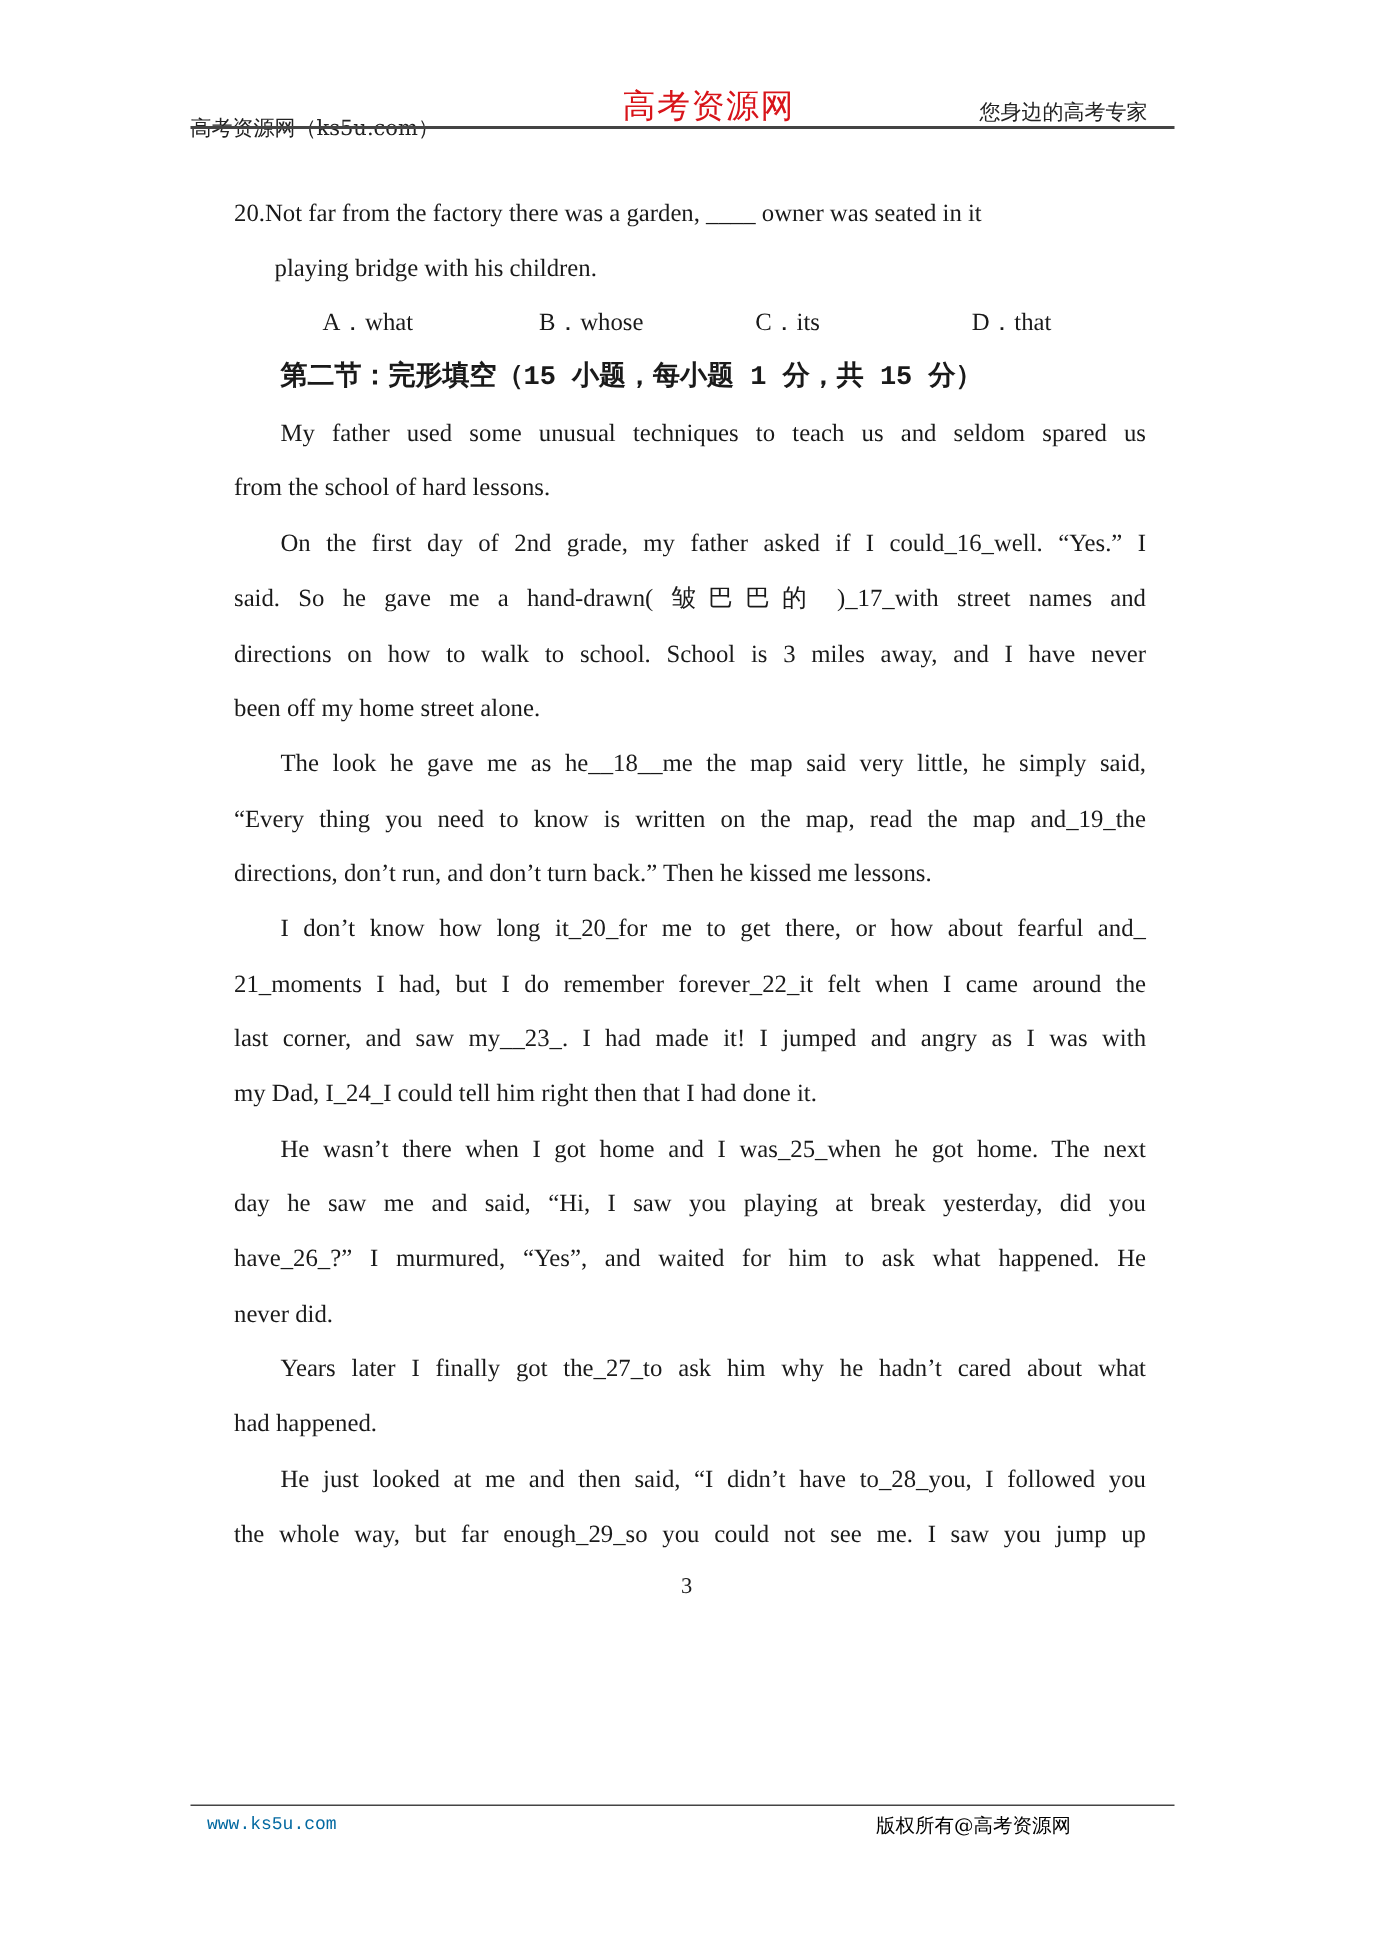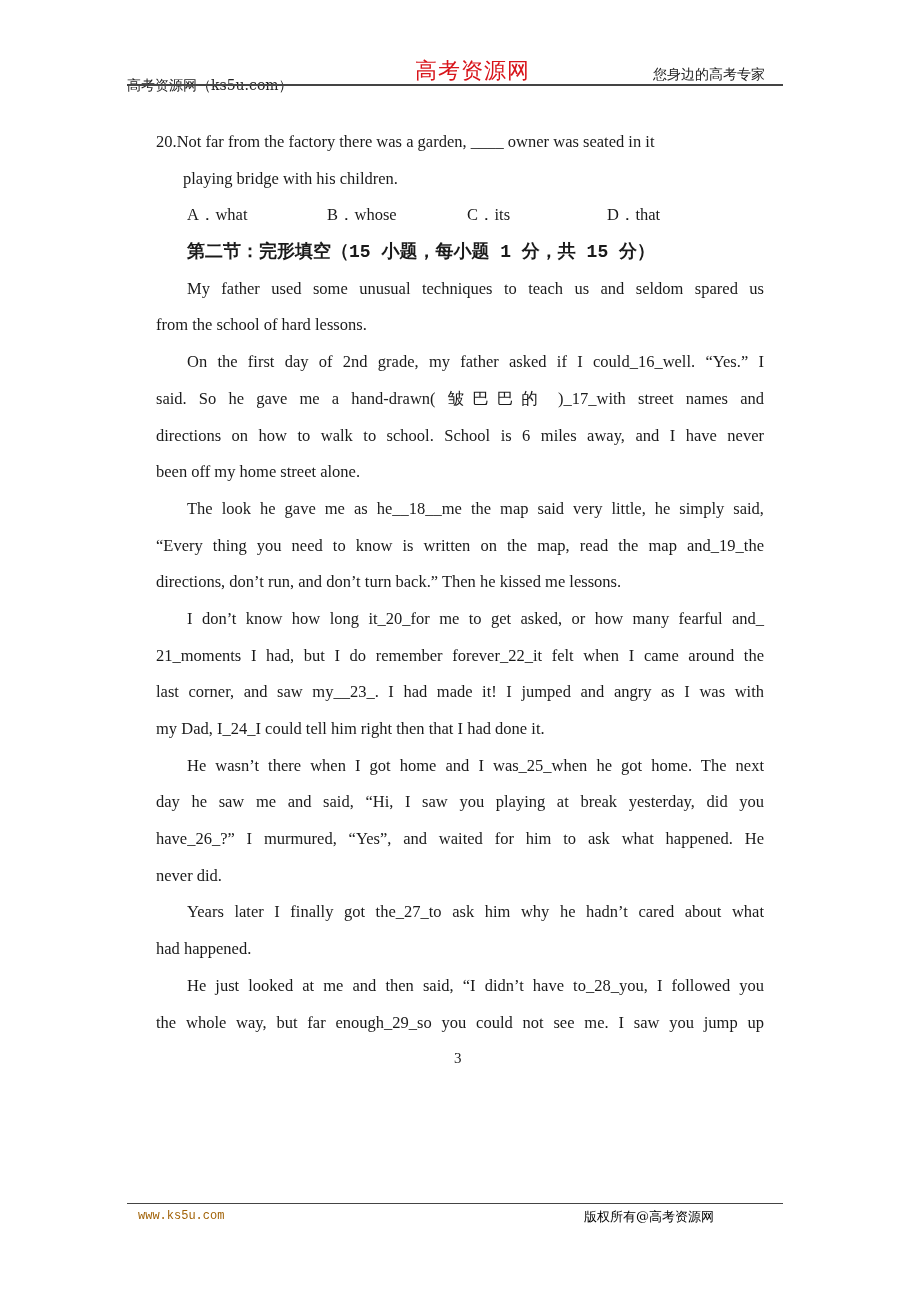--- a/index.html
+++ b/index.html
@@ -8,25 +8,25 @@
   .hdr-left { position:absolute; left:0; top:10px; font-size:14px; font-family:"DejaVu Serif", serif; color:#222;margin-top:11px; }
   .hdr-center { position:absolute; left:288px; top:0px; font-size:22px; font-weight:normal; color:#d8141a; font-family:"DejaVu Serif", serif; letter-spacing:1px; }
   .hdr-right { position:absolute; right:18px; top:10px; font-size:14px; font-family:"DejaVu Serif", serif; color:#222; }
   .hdr-rule { position:absolute; left:127px; top:84px; width:656px; height:0; border-top:2px solid #444; }
   .content { position:absolute; left:156px; top:124px; width:608px; font-size:16.5px; line-height:36.7px; }
   .line { white-space:nowrap; height:36.7px; }
   .just { text-align:justify; text-align-last:justify; white-space:normal; }
   .indent { padding-left:31px; }
   .indent2 { padding-left:27px; }
   .options { display:flex; padding-left:31px; }
-  .opt { width:140px; }
+  .opt { width:140px;margin-left:28px; }
   .section-title { font-weight:bold; font-family:Liberation Mono, monospace; font-size:18px;margin-left:31px; }
   .pageno { position:absolute; left:454px; top:1050px; font-size:15px; }
   .ftr-rule { position:absolute; left:127px; top:1203px; width:656px; border-top:1px solid #444; }
-  .ftr-left { position:absolute; left:138px; top:1209px; font-size:12px; font-family:"Liberation Mono", monospace; color:#a16207; }
+  .ftr-left { position:absolute; left:138px; top:1209px; font-size:12px; font-family:"Liberation Mono", monospace; color:#0369a1; }
   .ftr-right { position:absolute; left:584px; top:1208px; font-size:13px; font-family:"DejaVu Serif", serif; color:#000000; }
 </style>
 </head>
 <body>
 
 <div class="hdr">
   <span class="hdr-left">高考资源网（ks5u.com）</span>
   <span class="hdr-center">高考资源网</span>
   <span class="hdr-right">您身边的高考专家</span>
 </div>
@@ -40,26 +40,26 @@
     <span class="opt">B．whose</span>
     <span class="opt">C．its</span>
     <span class="opt">D．that</span>
   </div>
   <div class="line section-title">第二节：完形填空（15 小题，每小题 1 分，共 15 分）</div>
   <div id="passage">
       <div class="line indent just">My father used some unusual techniques to teach us and seldom spared us</div>
       <div class="line">from the school of hard lessons.</div>
       <div class="line indent just">On the first day of 2nd grade, my father asked if I could_16_well. “Yes.” I</div>
       <div class="line just">said. So he gave me a hand-drawn( 皱巴巴的 )_17_with street names and</div>
-      <div class="line just">directions on how to walk to school. School is 6 miles away, and I have never</div>
+      <div class="line just">directions on how to walk to school. School is 3 miles away, and I have never</div>
       <div class="line">been off my home street alone.</div>
       <div class="line indent just">The  look  he gave me as he__18__me the map said very little, he simply said,</div>
       <div class="line just">“Every thing you need to know is written on the map, read the map and_19_the</div>
       <div class="line">directions, don’t run, and don’t turn back.” Then he kissed me lessons.</div>
-      <div class="line indent just">I don’t know how long it_20_for me to get asked, or how many fearful and_</div>
+      <div class="line indent just">I don’t know how long it_20_for me to get there, or how about fearful and_</div>
       <div class="line just">21_moments I had, but I do remember forever_22_it felt when I came around the</div>
       <div class="line just">last corner, and saw my__23_. I had made it! I jumped and angry as I was with</div>
       <div class="line">my Dad, I_24_I could tell him right then that I had done it.</div>
       <div class="line indent just">He wasn’t there when I got home and I was_25_when he got home. The next</div>
       <div class="line just">day he saw me and said, “Hi, I saw you playing at break yesterday, did you</div>
       <div class="line just">have_26_?” I murmured, “Yes”, and waited for him to ask what happened. He</div>
       <div class="line">never did.</div>
       <div class="line indent just">Years later I finally got the_27_to ask him why he hadn’t cared about what</div>
       <div class="line">had happened.</div>
       <div class="line indent just">He just looked at me and then said, “I didn’t have to_28_you, I followed you</div>

